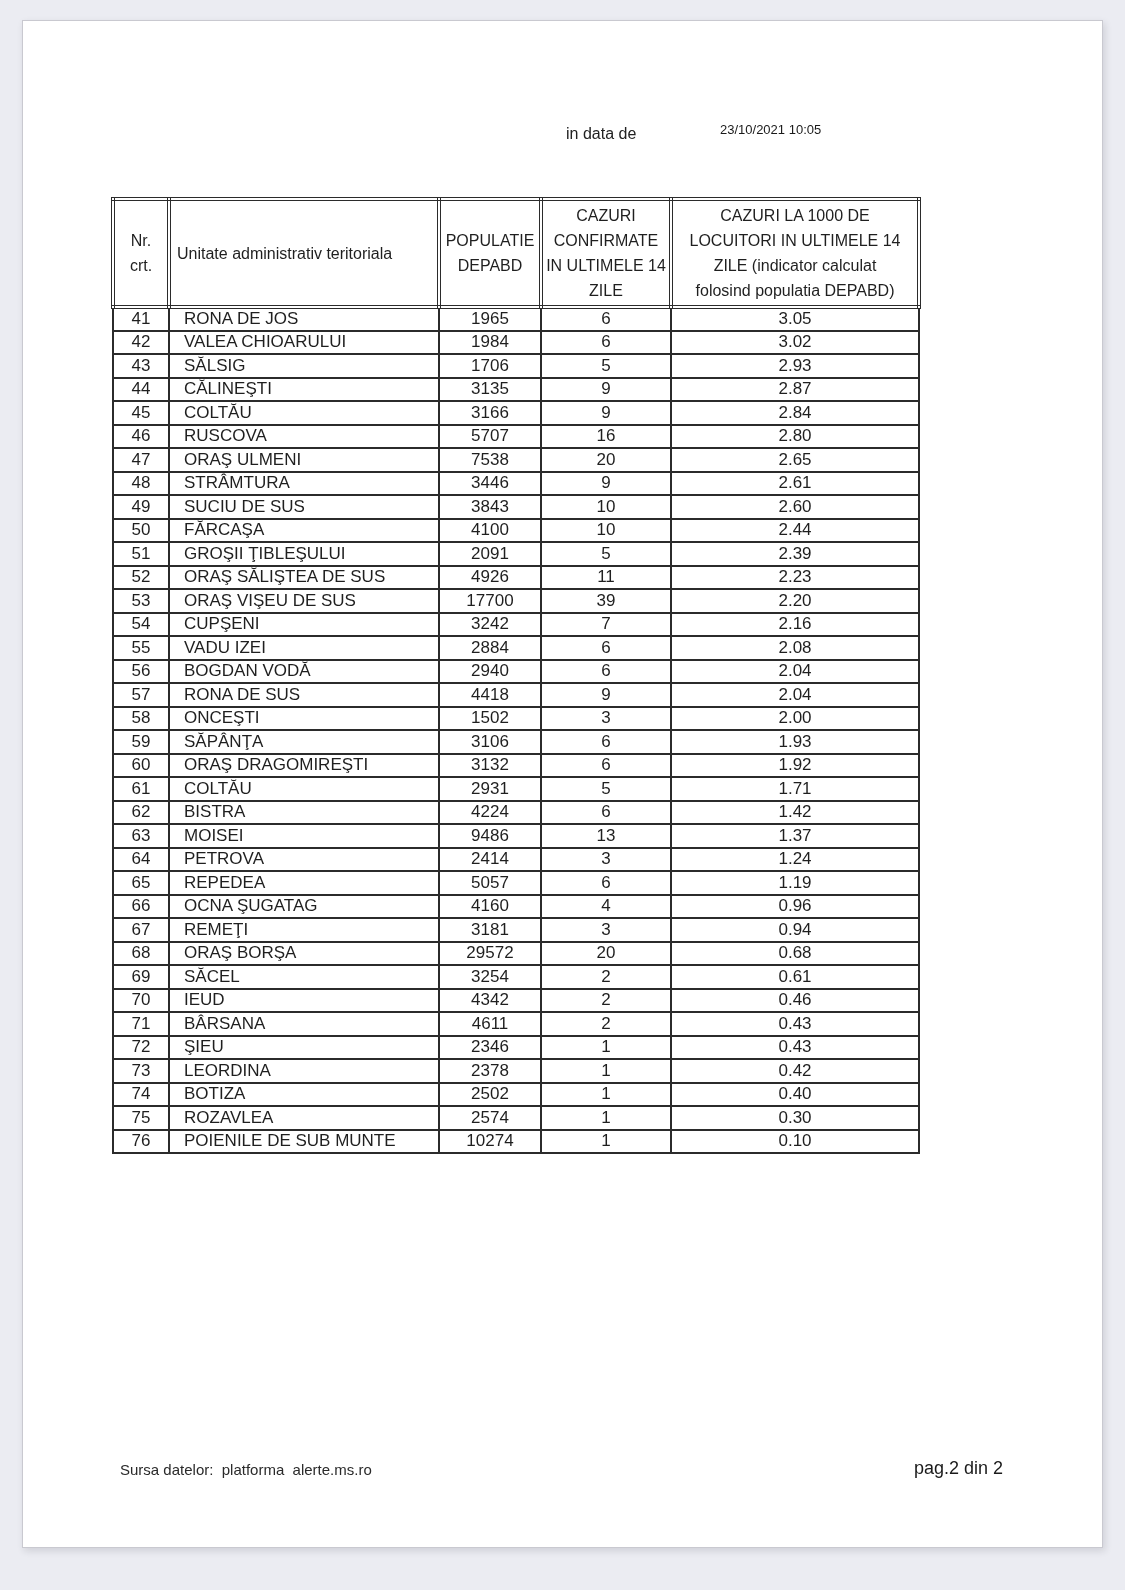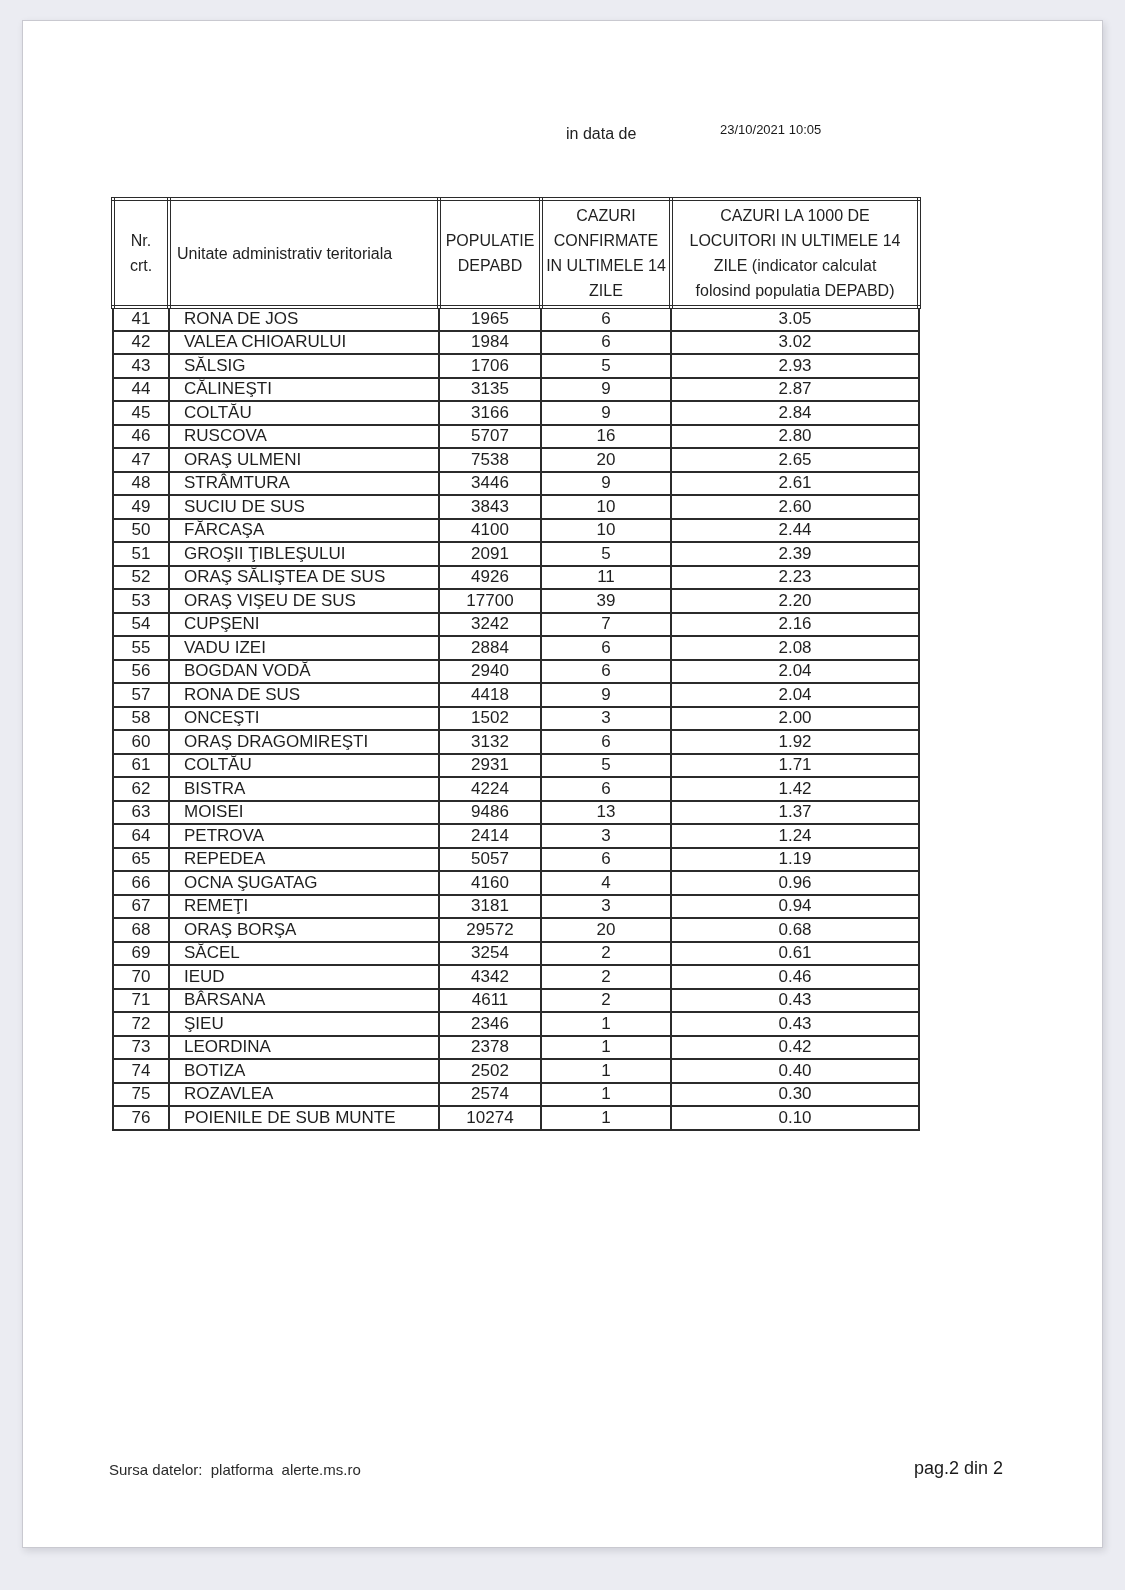--- a/index.html
+++ b/index.html
@@ -51,21 +51,21 @@
     font-size: 17px;
     height: 23.5px;
     vertical-align: middle;
     text-align: center;
     padding: 0 2px;
     white-space: nowrap;
     overflow: hidden;
   }
   table.report td.col-unit { text-align: left; padding-left: 14px; }
   .footer-source {
-    position: absolute; left: 86px; top: 1440px;
+    position: absolute; left: 97px; top: 1440px;
     font-size: 15px; color: #2a2a2a;
     white-space: pre;
   }
   .footer-page {
     position: absolute; left: 891px; top: 1437px;
     font-size: 18px; color: #1a1a1a;
   }
 </style>
 </head>
 <body>
@@ -223,20 +223,27 @@
           <td class="col-rate">2.04</td>
         </tr>
         <tr>
           <td class="col-nr">58</td>
           <td class="col-unit">ONCEŞTI</td>
           <td class="col-pop">1502</td>
           <td class="col-cases">3</td>
           <td class="col-rate">2.00</td>
         </tr>
         <tr>
+          <td class="col-nr">59</td>
+          <td class="col-unit">SĂPÂNŢA</td>
+          <td class="col-pop">3106</td>
+          <td class="col-cases">6</td>
+          <td class="col-rate">1.93</td>
+        </tr>
+        <tr>
           <td class="col-nr">60</td>
           <td class="col-unit">ORAŞ DRAGOMIREŞTI</td>
           <td class="col-pop">3132</td>
           <td class="col-cases">6</td>
           <td class="col-rate">1.92</td>
         </tr>
         <tr>
           <td class="col-nr">61</td>
           <td class="col-unit">COLTĂU</td>
           <td class="col-pop">2931</td>

